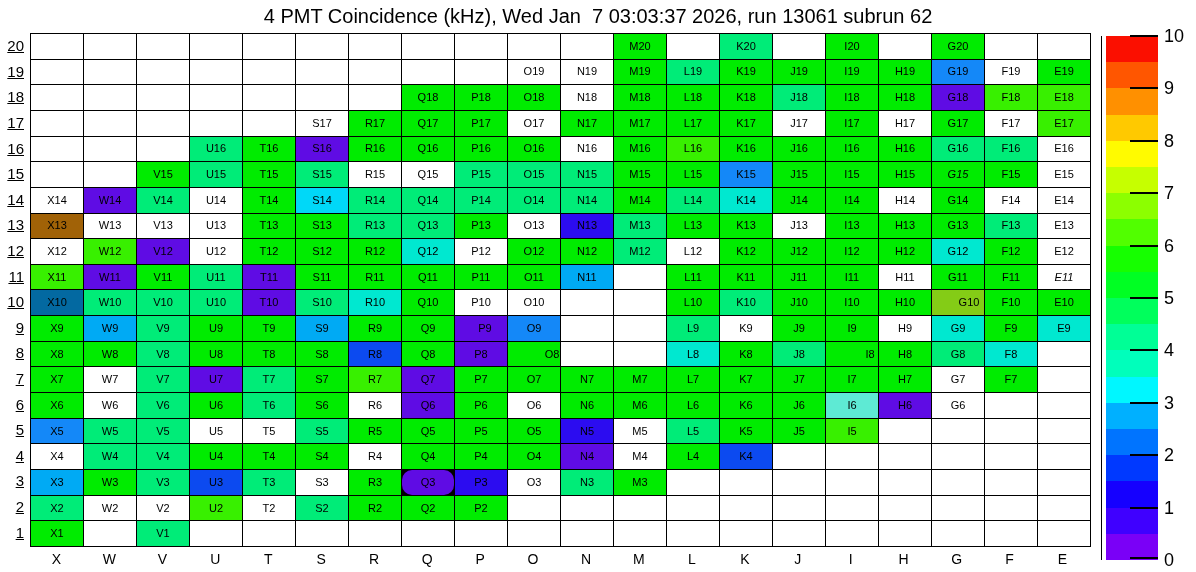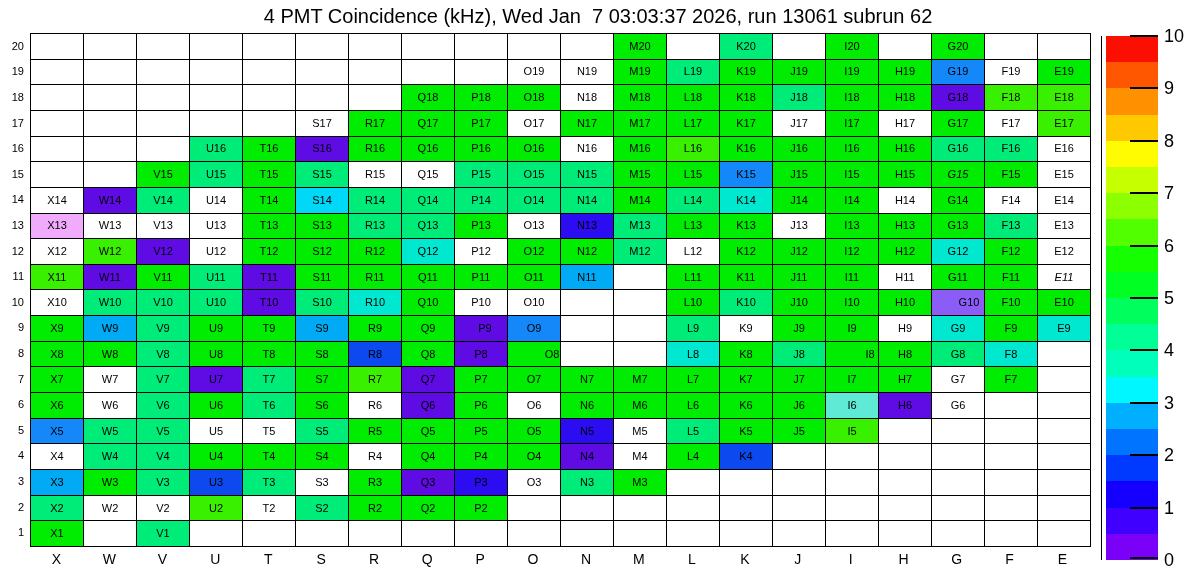--- a/index.html
+++ b/index.html
@@ -19,21 +19,21 @@
   .cell{
     background:#fff;display:flex;align-items:center;justify-content:center;
     font-size:11px;line-height:1;overflow:hidden;
   }
   .yaxis{
     position:absolute;left:0px;top:33px;width:26px;height:512px;
     display:grid;grid-template-rows:repeat(20,1fr);
   }
   .yaxis div{
     display:flex;align-items:center;justify-content:flex-end;
-    font-size:11px;padding-right:2px;
+    font-size:15px;padding-right:2px;text-decoration:underline;
   }
   .xaxis{
     position:absolute;left:30px;top:550px;width:1059px;height:18px;
     display:grid;grid-template-columns:repeat(20,1fr);
   }
   .xaxis div{
     display:flex;align-items:center;justify-content:center;font-size:14px;
   }
   .cb-frame{
     position:absolute;left:1101px;top:36px;width:1px;height:524px;background:#000;
@@ -212,21 +212,21 @@
     <div class="cell" style="background: rgb(0, 236, 120);">N14</div>
     <div class="cell" style="background: rgb(0, 236, 0);">M14</div>
     <div class="cell" style="background: rgb(0, 236, 120);">L14</div>
     <div class="cell" style="background: rgb(0, 232, 208);">K14</div>
     <div class="cell" style="background: rgb(0, 236, 0);">J14</div>
     <div class="cell" style="background: rgb(0, 236, 0);">I14</div>
     <div class="cell" style="background: rgb(255, 255, 255);">H14</div>
     <div class="cell" style="background: rgb(0, 236, 0);">G14</div>
     <div class="cell" style="background: rgb(255, 255, 255);">F14</div>
     <div class="cell" style="background: rgb(255, 255, 255);">E14</div>
-    <div class="cell" style="background: #f0abfc;">X13</div>
+    <div class="cell" style="background: #a16207;">X13</div>
     <div class="cell" style="background: rgb(255, 255, 255);">W13</div>
     <div class="cell" style="background: rgb(255, 255, 255);">V13</div>
     <div class="cell" style="background: rgb(255, 255, 255);">U13</div>
     <div class="cell" style="background: rgb(0, 236, 0);">T13</div>
     <div class="cell" style="background: rgb(0, 236, 0);">S13</div>
     <div class="cell" style="background: rgb(0, 236, 120);">R13</div>
     <div class="cell" style="background: rgb(0, 236, 120);">Q13</div>
     <div class="cell" style="background: rgb(0, 236, 0);">P13</div>
     <div class="cell" style="background: rgb(255, 255, 255);">O13</div>
     <div class="cell" style="background: rgb(44, 12, 240);">N13</div>
@@ -272,38 +272,38 @@
     <div class="cell" style="background: rgb(0, 170, 244);">N11</div>
     <div class="cell" style="background: rgb(255, 255, 255);"></div>
     <div class="cell" style="background: rgb(0, 236, 0);">L11</div>
     <div class="cell" style="background: rgb(0, 236, 0);">K11</div>
     <div class="cell" style="background: rgb(0, 236, 0);">J11</div>
     <div class="cell" style="background: rgb(0, 236, 0);">I11</div>
     <div class="cell" style="background: rgb(255, 255, 255);">H11</div>
     <div class="cell" style="background: rgb(0, 236, 0);">G11</div>
     <div class="cell" style="background: rgb(0, 236, 0);">F11</div>
     <div class="cell" style="background: rgb(255, 255, 255); font-style: italic;">E11</div>
-    <div class="cell" style="background: #ffffff;">X10</div>
+    <div class="cell" style="background: #0369a1;">X10</div>
     <div class="cell" style="background: rgb(0, 236, 120);">W10</div>
     <div class="cell" style="background: rgb(0, 236, 120);">V10</div>
     <div class="cell" style="background: rgb(0, 236, 120);">U10</div>
     <div class="cell" style="background: rgb(95, 12, 228);">T10</div>
     <div class="cell" style="background: rgb(0, 236, 120);">S10</div>
     <div class="cell" style="background: rgb(0, 232, 208);">R10</div>
     <div class="cell" style="background: rgb(0, 236, 0);">Q10</div>
     <div class="cell" style="background: rgb(255, 255, 255);">P10</div>
     <div class="cell" style="background: rgb(255, 255, 255);">O10</div>
     <div class="cell" style="background: rgb(255, 255, 255);"></div>
     <div class="cell" style="background: rgb(255, 255, 255);"></div>
     <div class="cell" style="background: rgb(0, 236, 0);">L10</div>
     <div class="cell" style="background: rgb(0, 236, 120);">K10</div>
     <div class="cell" style="background: rgb(0, 236, 0);">J10</div>
     <div class="cell" style="background: rgb(0, 236, 0);">I10</div>
     <div class="cell" style="background: rgb(0, 236, 0);">H10</div>
-    <div class="cell" style="background: #8b5cf6; padding-left: 22px;">G10</div>
+    <div class="cell" style="background: #84cc16; padding-left: 22px;">G10</div>
     <div class="cell" style="background: rgb(0, 236, 0);">F10</div>
     <div class="cell" style="background: rgb(0, 236, 0);">E10</div>
     <div class="cell" style="background: rgb(0, 236, 0);">X9</div>
     <div class="cell" style="background: rgb(0, 170, 244);">W9</div>
     <div class="cell" style="background: rgb(0, 236, 120);">V9</div>
     <div class="cell" style="background: rgb(0, 236, 0);">U9</div>
     <div class="cell" style="background: rgb(0, 236, 0);">T9</div>
     <div class="cell" style="background: rgb(0, 170, 244);">S9</div>
     <div class="cell" style="background: rgb(0, 236, 0);">R9</div>
     <div class="cell" style="background: rgb(0, 236, 0);">Q9</div>
@@ -419,21 +419,21 @@
     <div class="cell" style="background: rgb(255, 255, 255);"></div>
     <div class="cell" style="background: rgb(255, 255, 255);"></div>
     <div class="cell" style="background: rgb(255, 255, 255);"></div>
     <div class="cell" style="background: rgb(0, 170, 244);">X3</div>
     <div class="cell" style="background: rgb(0, 236, 0);">W3</div>
     <div class="cell" style="background: rgb(0, 236, 120);">V3</div>
     <div class="cell" style="background: rgb(12, 74, 240);">U3</div>
     <div class="cell" style="background: rgb(0, 236, 120);">T3</div>
     <div class="cell" style="background: rgb(255, 255, 255);">S3</div>
     <div class="cell" style="background: rgb(0, 236, 0);">R3</div>
-    <div class="cell" style="background: rgb(95, 12, 228);">Q3</div>
+    <div class="cell" style="background: rgb(95, 12, 228); border-radius: 10px;">Q3</div>
     <div class="cell" style="background: rgb(44, 12, 240);">P3</div>
     <div class="cell" style="background: rgb(255, 255, 255);">O3</div>
     <div class="cell" style="background: rgb(0, 236, 120);">N3</div>
     <div class="cell" style="background: rgb(0, 236, 0);">M3</div>
     <div class="cell" style="background: rgb(255, 255, 255);"></div>
     <div class="cell" style="background: rgb(255, 255, 255);"></div>
     <div class="cell" style="background: rgb(255, 255, 255);"></div>
     <div class="cell" style="background: rgb(255, 255, 255);"></div>
     <div class="cell" style="background: rgb(255, 255, 255);"></div>
     <div class="cell" style="background: rgb(255, 255, 255);"></div>

